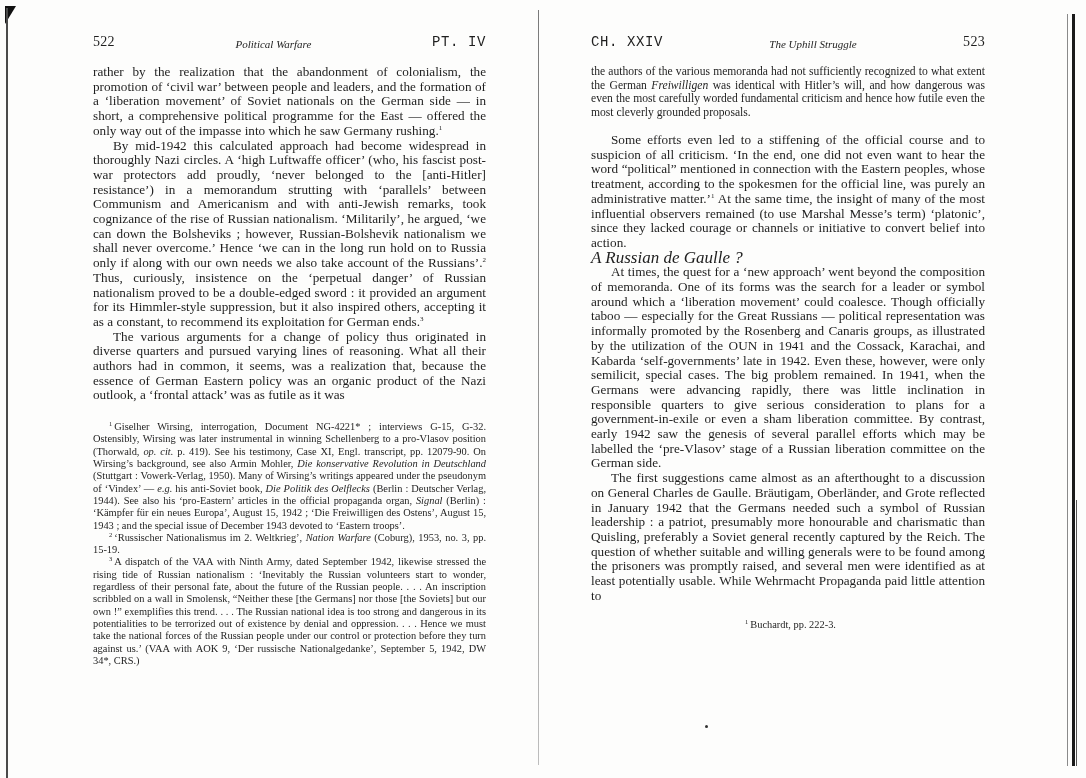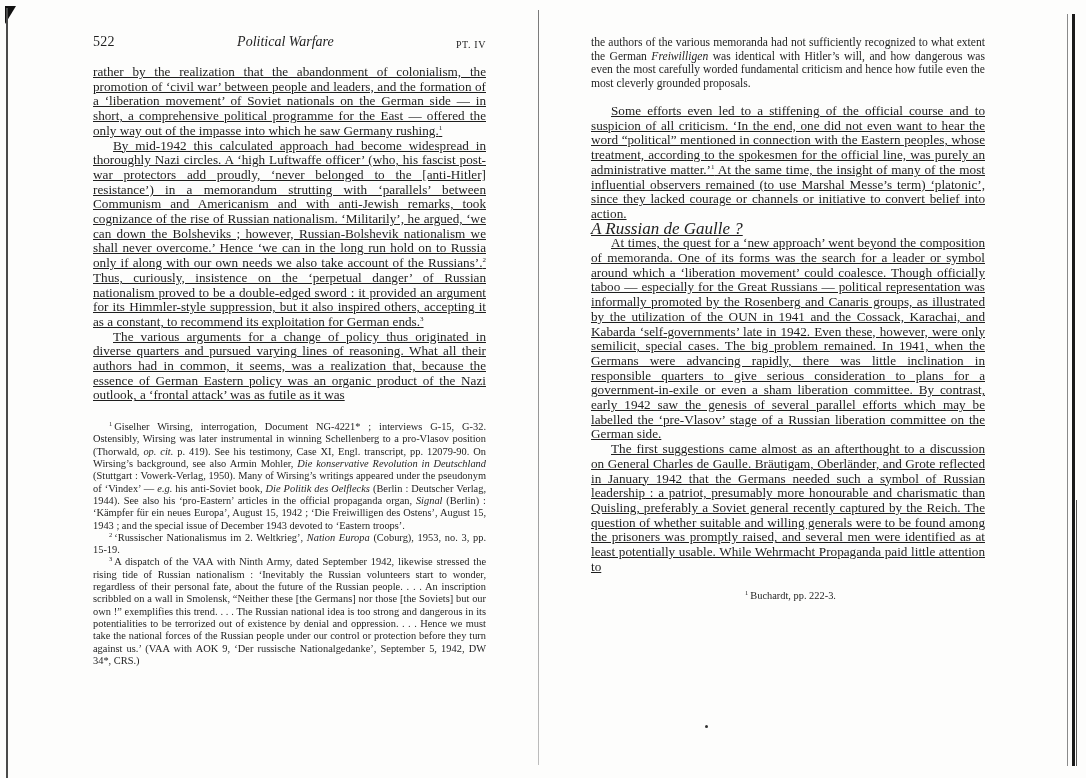--- a/index.html
+++ b/index.html
@@ -84,38 +84,38 @@
       justify-content: space-between;
       height: 22px;
       margin-bottom: 15px;
     }
     .folio {
       font-size: 14px;
       letter-spacing: 0.3px;
     }
     .head-title {
       font-style: italic;
+      font-size: 11px;
+    }
+    .smallcaps {
       font-size: 14px;
-    }
-    .smallcaps {
-      font-size: 10px;
       letter-spacing: 0.6px;
       text-transform: uppercase;
+      font-family: Liberation Mono, monospace;
     }
 
     .body-text {
       font-size: 13.2px;
       line-height: 14.7px;
       text-align: justify;
       margin: 0;
       hyphens: manual;
     }
     .body-text p {
       margin: 0;
-      text-decoration: underline;
     }
     .indent { text-indent: 20px; }
     sup.fn {
       font-size: 7px;
       vertical-align: 5px;
       line-height: 0;
     }
 
     .block-quote {
       font-size: 11.6px;
@@ -175,26 +175,31 @@
     </div>
 
     <div class="body-text">
       <p><span>rather by the realization that the abandonment of colonialism, the promotion of ‘civil war’ between people and leaders, and the for­mation of a ‘liberation movement’ of Soviet nationals on the German side — in short, a comprehensive political programme for the East — offered the only way out of the impasse into which he saw Germany rushing.</span><sup class="fn">1</sup></p>
       <p class="indent"><span>By mid-1942 this calculated approach had become widespread in thoroughly Nazi circles.  A ‘high Luftwaffe officer’ (who, his fascist post-war protectors add proudly, ‘never belonged to the [anti-Hitler] resistance’) in a memorandum strutting with ‘parallels’ between Communism and Americanism and with anti-Jewish remarks, took cognizance of the rise of Russian nationalism.  ‘Mili­tarily’, he argued, ‘we can down the Bolsheviks ;  however, Russian-Bolshevik nationalism we shall never overcome.’  Hence ‘we can in the long run hold on to Russia only if along with our own needs we also take account of the Russians’.</span><sup class="fn">2</sup><span>  Thus, curiously, insistence on the ‘perpetual danger’ of Russian nationalism proved to be a double-edged sword :  it provided an argument for its Himmler-style suppression, but it also inspired others, accepting it as a constant, to recommend its exploitation for German ends.</span><sup class="fn">3</sup></p>
       <p class="indent"><span>The various arguments for a change of policy thus originated in diverse quarters and pursued varying lines of reasoning.  What all their authors had in common, it seems, was a realization that, because the essence of German Eastern policy was an organic product of the Nazi outlook, a ‘frontal attack’ was as futile as it was</span></p>
     </div>
 
     <div class="footnotes" id="left-footnotes">
         <p><span class="fn-num">1</span><span>Giselher Wirsing, interrogation, Document NG-4221* ;  interviews G-15, G-32.  Ostensibly, Wirsing was later instrumental in winning Schellenberg to a pro-Vlasov position (Thorwald, </span><em>op. cit.</em><span> p. 419).  See his testimony, Case XI, Engl. transcript, pp. 12079-90.  On Wirsing’s background, see also Armin Mohler, </span><em>Die konservative Revolution in Deutschland</em><span> (Stuttgart :  Vowerk-Verlag, 1950).  Many of Wirsing’s writings appeared under the pseudonym of ‘Vindex’ — </span><em>e.g.</em><span> his anti-Soviet book, </span><em>Die Politik des Oelflecks</em><span> (Berlin :  Deutscher Verlag, 1944).  See also his ‘pro-Eastern’ articles in the official propaganda organ, </span><em>Signal</em><span> (Berlin) :  ‘Kämpfer für ein neues Europa’, August 15, 1942 ;  ‘Die Freiwilligen des Ostens’, August 15, 1943 ;  and the special issue of December 1943 devoted to ‘Eastern troops’.</span></p>
-        <p><span class="fn-num">2</span><span>‘Russischer Nationalismus im 2. Weltkrieg’, </span><em>Nation Europa</em><span> (Coburg), 1953, no. 3, pp. 15-19.</span></p>
+        <p><span class="fn-num">2</span><span>‘Russischer Nationalismus im 2. Weltkrieg’, </span><em>Nation Warfare</em><span> (Coburg), 1953, no. 3, pp. 15-19.</span></p>
         <p><span class="fn-num">3</span><span>A dispatch of the VAA with Ninth Army, dated September 1942, likewise stressed the rising tide of Russian nationalism :  ‘Inevitably the Russian volunteers start to wonder, regardless of their personal fate, about the future of the Russian people. . . .  An inscription scribbled on a wall in Smolensk, “Neither these [the Germans] nor those [the Soviets] but our own !” exemplifies this trend. . . .  The Russian national idea is too strong and dangerous in its potentialities to be terrorized out of existence by denial and oppression. . . .  Hence we must take the national forces of the Russian people under our control or protection before they turn against us.’  (VAA with AOK 9, ‘Der russische Nationalgedanke’, September 5, 1942, DW 34*, CRS.)</span></p>
       </div>
   </div>
 
   <div class="page right">
+    <div class="running-head">
+      <span class="smallcaps">CH. XXIV</span>
+      <span class="head-title">The Uphill Struggle</span>
+      <span class="folio">523</span>
+    </div>
 
     <div class="body-text">
       <div class="block-quote" id="block-quote"><span>the authors of the various memoranda had not sufficiently recognized to what extent the German </span><em>Freiwilligen</em><span> was identical with Hitler’s will, and how dangerous was even the most carefully worded fundamental criticism and hence how futile even the most cleverly grounded proposals.</span></div>
       <p class="indent"><span>Some efforts even led to a stiffening of the official course and to suspicion of all criticism.  ‘In the end, one did not even want to hear the word “political” mentioned in connection with the Eastern peoples, whose treatment, according to the spokesmen for the official line, was purely an administrative matter.’</span><sup class="fn">1</sup><span>  At the same time, the insight of many of the most influential observers remained (to use Marshal Messe’s term) ‘platonic’, since they lacked courage or channels or initiative to convert belief into action.</span></p>
       <p class="section-heading">A Russian de Gaulle ?</p>
       <p class="indent">At times, the quest for a ‘new approach’ went beyond the composition of memoranda.  One of its forms was the search for a leader or symbol around which a ‘liberation movement’ could coalesce.  Though officially taboo — especially for the Great Russians — political representation was informally promoted by the Rosenberg and Canaris groups, as illustrated by the utilization of the OUN in 1941 and the Cossack, Karachai, and Kabarda ‘self-governments’ late in 1942.  Even these, however, were only semi­licit, special cases.  The big problem remained.  In 1941, when the Germans were advancing rapidly, there was little inclination in responsible quarters to give serious consideration to plans for a government-in-exile or even a sham liberation committee.  By contrast, early 1942 saw the genesis of several parallel efforts which may be labelled the ‘pre-Vlasov’ stage of a Russian liberation committee on the German side.</p>
       <p class="indent">The first suggestions came almost as an afterthought to a dis­cussion on General Charles de Gaulle.  Bräutigam, Oberländer, and Grote reflected in January 1942 that the Germans needed such a symbol of Russian leadership :  a patriot, presumably more honour­able and charismatic than Quisling, preferably a Soviet general recently captured by the Reich.  The question of whether suitable and willing generals were to be found among the prisoners was promptly raised, and several men were identified as at least poten­tially usable.  While Wehrmacht Propaganda paid little attention to</p>
     </div>
 
     <div class="fn-right">

